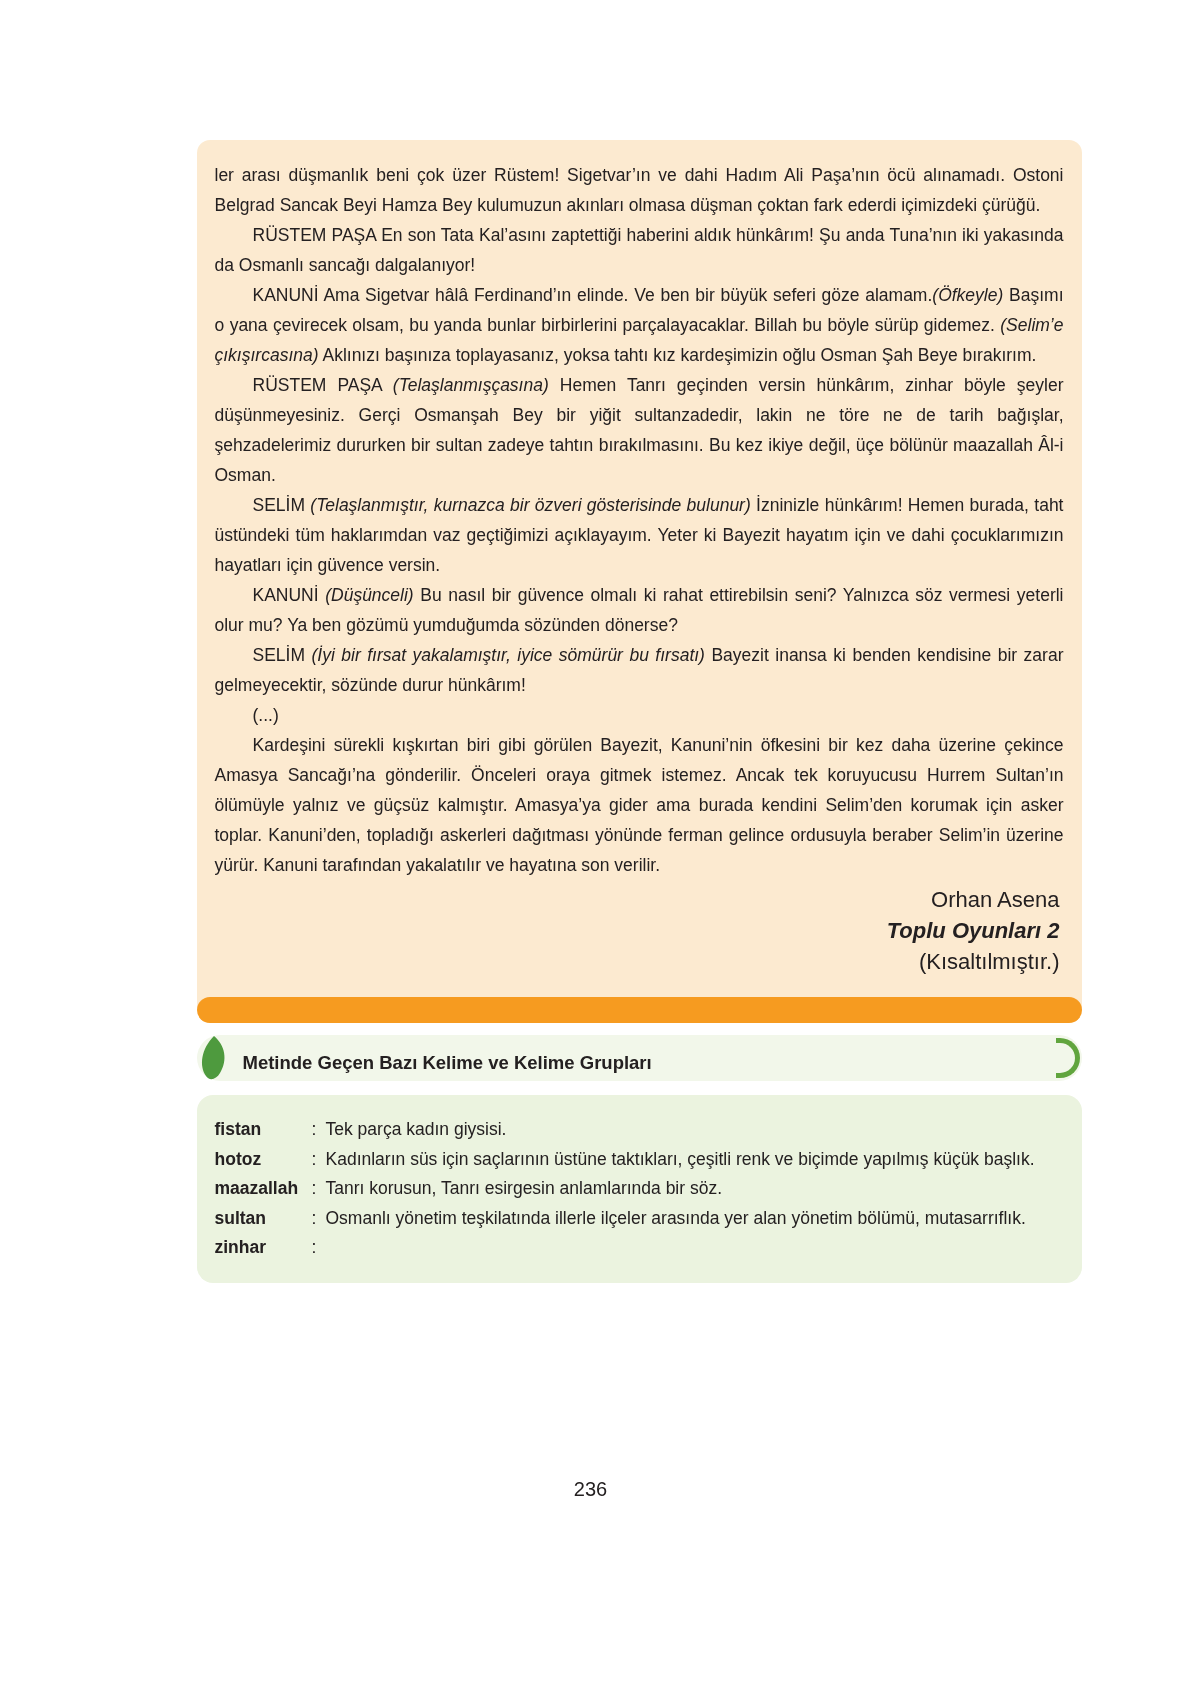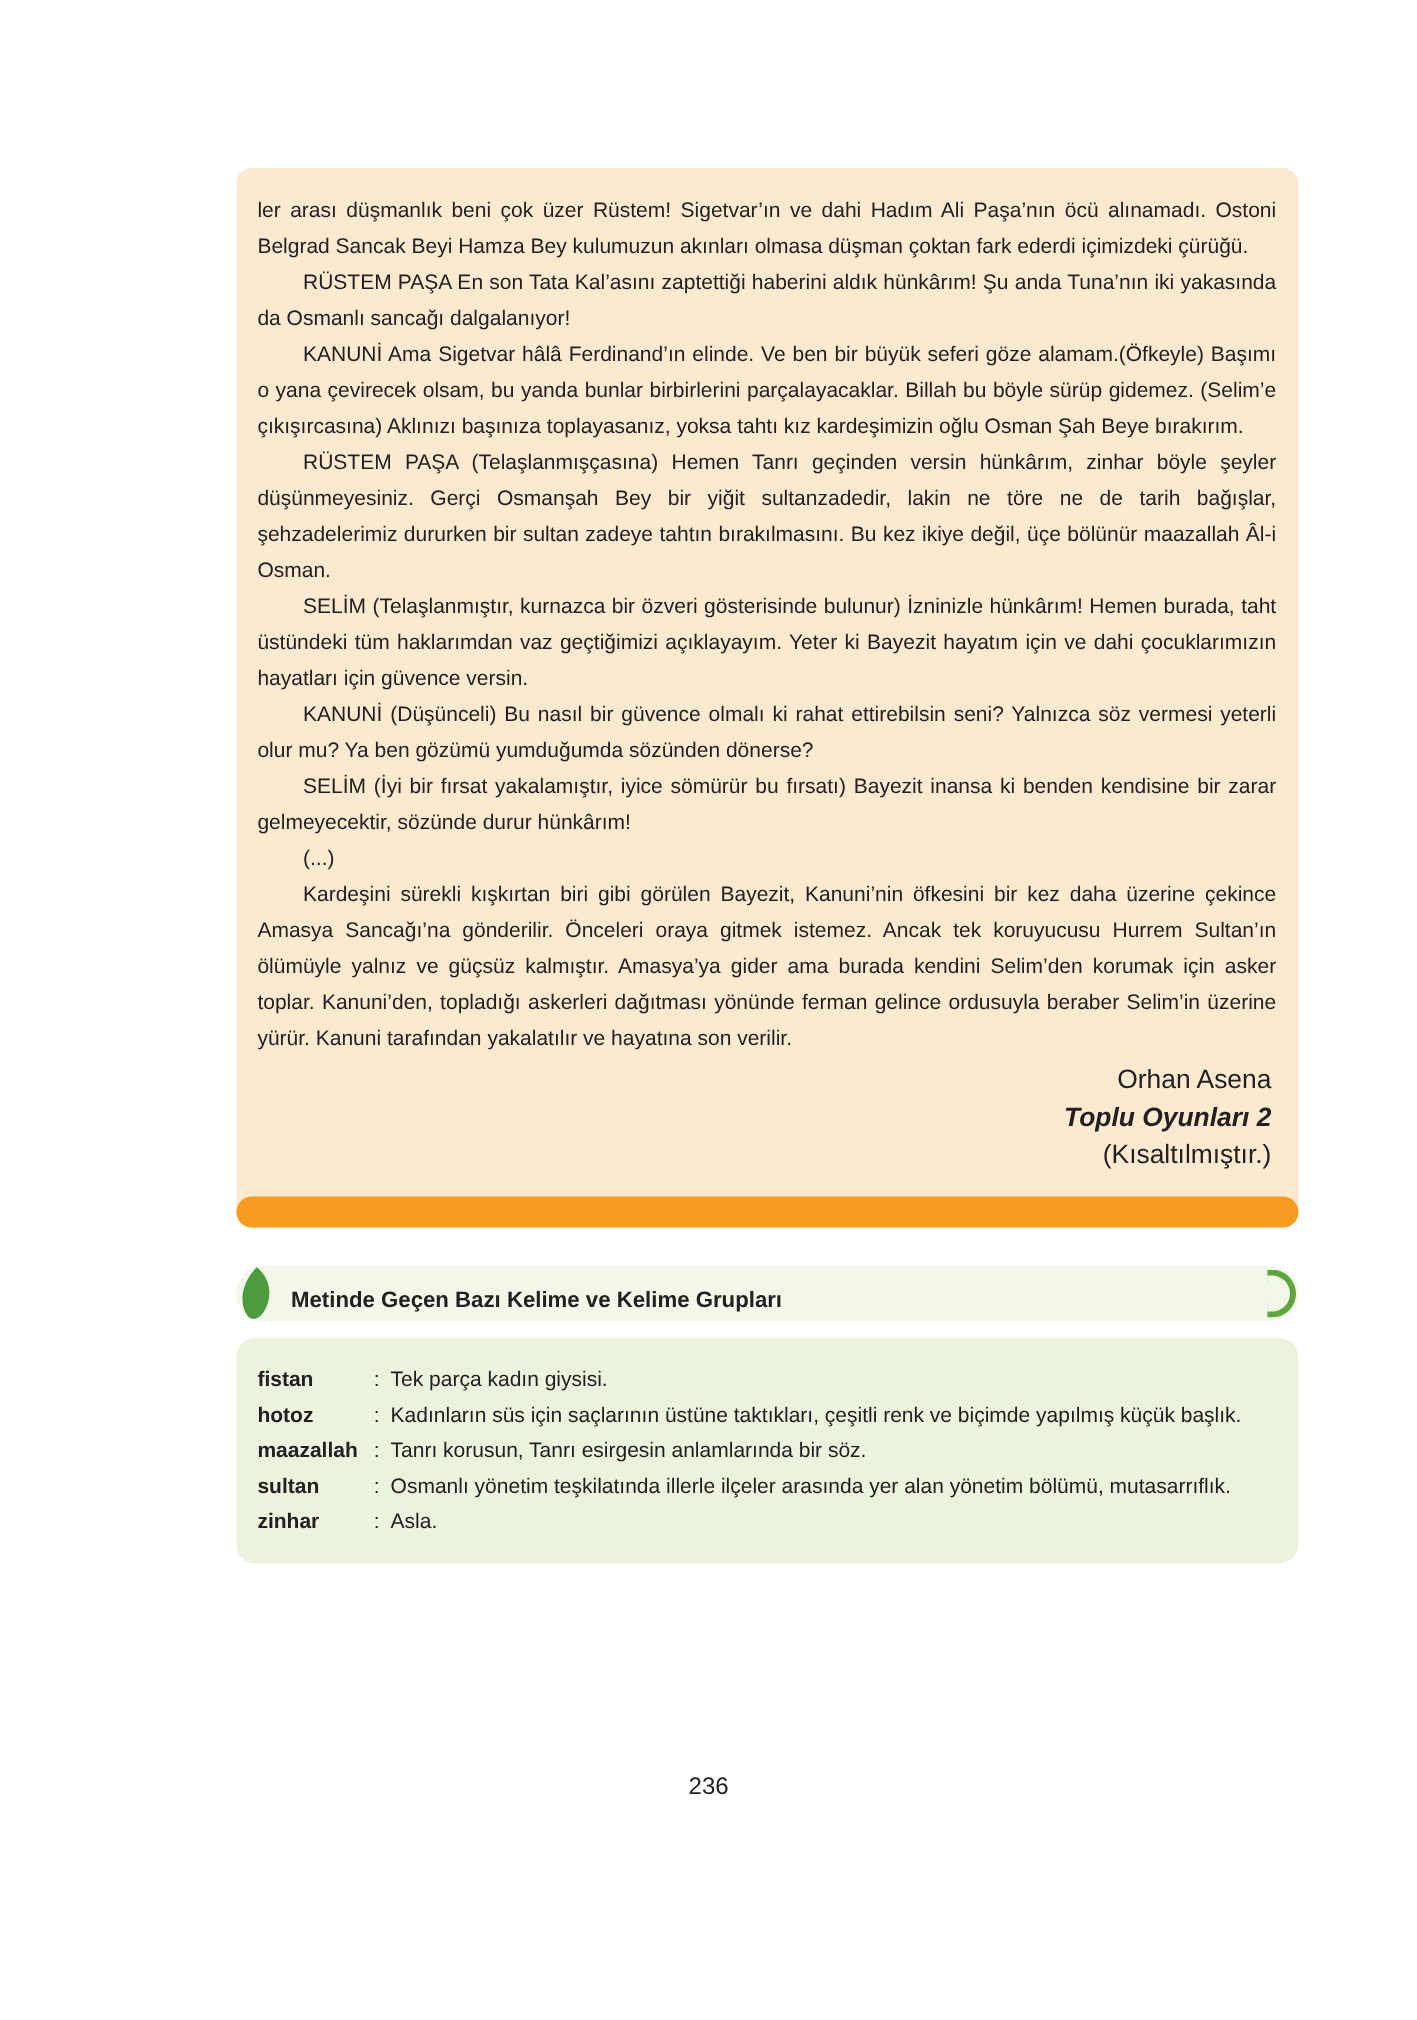--- a/index.html
+++ b/index.html
@@ -28,39 +28,39 @@
     background: var(--panel-bg, #fcead0);
     border-radius: 13px;
     padding: 20px 18px 46px 18px;
   }
   .para {
     font-size: 17.5px;
     line-height: 30px;
     text-align: justify;
   }
   .para.indent { text-indent: 38px; }
-  .seg-i  { }
+  .seg-i  { font-style: italic; }
   .seg-b  { font-weight: normal; }
   .seg-bi { font-weight: bold; font-style: italic; }
 
   .attribution { text-align: right; margin-top: 4px; padding-right: 4px; }
   .attr-line { font-size: 22px; line-height: 31px; }
 
   .orange-bar {
     position: absolute;
     left: 0; right: 0; bottom: 0;
     height: 26px;
     border-radius: 13px;
     background: var(--accent-bar, #f69b20);
   }
 
   
   .section-header {
     position: relative;
-    margin-top: 32px;
+    margin-top: 12px;
     height: 46px;
     background: var(--header-bg, #f2f7ea);
     border-radius: 23px;
     display: flex;
     align-items: center;
     padding: 10px 40px 0 46px;
   }
   .header-text {
     font-weight: bold;
     font-size: 18.5px;
@@ -159,21 +159,20 @@
             <div class="gloss-def">Tanrı korusun, Tanrı esirgesin anlamlarında bir söz.</div>
           </div>
           <div class="gloss-row">
             <div class="gloss-term">sultan</div>
             <div class="gloss-colon">:</div>
             <div class="gloss-def">Osmanlı yönetim teşkilatında illerle ilçeler arasında yer alan yönetim bölümü, mutasarrıflık.</div>
           </div>
           <div class="gloss-row">
             <div class="gloss-term">zinhar</div>
             <div class="gloss-colon">:</div>
-            <div class="gloss-def">Asla.</div>
           </div>
         </div>
     </section>
 
   </div>
 
   <div class="page-number">236</div>
 </div>
 
 </body></html>

